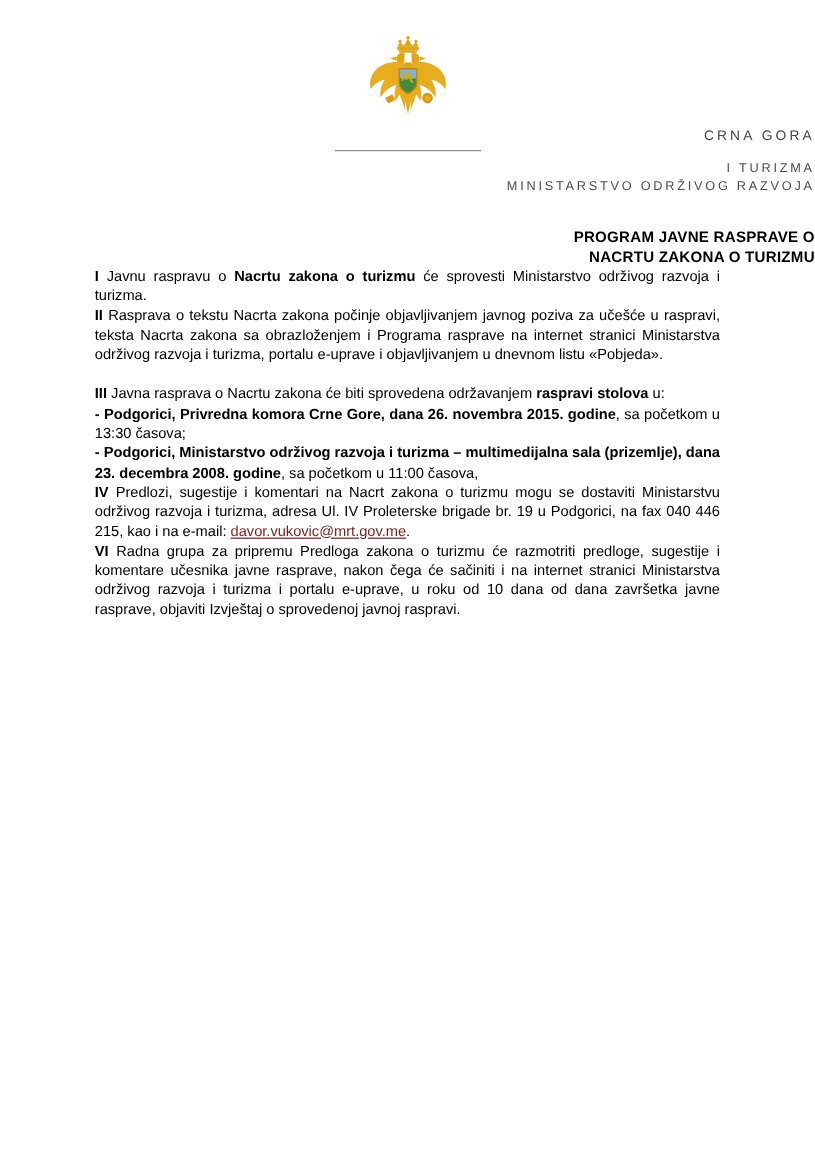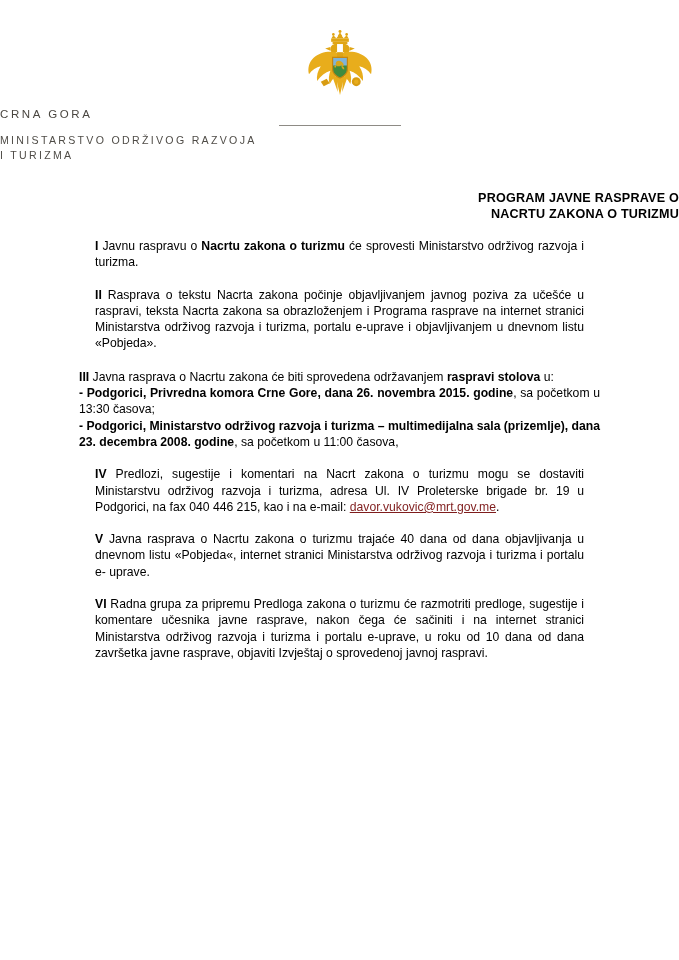--- a/index.html
+++ b/index.html
@@ -19,21 +19,21 @@
   .page {
     width: 679px;
     height: 960px;
     position: relative;
     box-sizing: border-box;
   }
 
   
   .header {
     padding-top: 30px;
-    text-align: left;
+    text-align: right;
   }
   .emblem {
     width: 74px;
     height: 68px;
     margin: 0 auto;
     display: block;
   }
   .country-name {
     margin-top: 10px;
     font-size: 11.5px;
@@ -67,21 +67,21 @@
   
   .content {
     margin: 0 auto;
     width: 521px;
     padding-left: 0;
   }
   p.para {
     text-align: justify;
     font-size: 12.2px;
     line-height: 16.3px;
-    margin: 16px;
+    margin: 0;
   }
   .gap-md { margin-top: 17px; }
   .list-block p.para { margin: 0; }
   b { font-weight: bold; }
   a.email {
     color: #7f1d1d;
     text-decoration: underline;
   }
   .first-line-top { margin-top: 25px; }
 </style>
@@ -138,22 +138,22 @@
         <g fill="#d8a61a">
           <path d="M45 43 c2 -2 5 -2 7 0 c2 1 3 3 3 5 l-2 1 l-1 -2 l-2 2 l-4 0 l-2 -3 z"></path>
           <path d="M44 47 l-2 3 l2 1 l1 -2 z"></path>
           <path d="M52 48 l3 2 l1 3 l-2 0 l-2 -3 z"></path>
         </g>
       </g>
     </svg>
 
     <div class="country-name">CRNA GORA</div>
     <div class="header-rule"></div>
+    <div class="ministry-line">I TURIZMA</div>
     <div class="ministry-line">MINISTARSTVO ODRŽIVOG RAZVOJA</div>
-    <div class="ministry-line">I TURIZMA</div>
   </div>
 
   <div class="doc-title">
     <div>PROGRAM JAVNE RASPRAVE O</div>
     <div>NACRTU ZAKONA O TURIZMU</div>
   </div>
 
   <div class="content">
 
     <p class="para first-line-top"><b>I</b><span> Javnu raspravu o </span><b>Nacrtu zakona o turizmu</b><span> će sprovesti Ministarstvo održivog razvoja i turizma.</span></p>
@@ -166,18 +166,17 @@
       <p class="para"><b>- Podgorici, Privredna komora Crne Gore, dana 26. novembra 2015. godine</b><span>, sa početkom u 13:30 časova;</span></p>
 
 
 
       <p class="para"><b>- Podgorici, Ministarstvo održivog razvoja i turizma – multimedijalna sala (prizemlje), dana 23. decembra 2008. godine</b><span>, sa početkom u 11:00 časova,</span></p>
     </div>
 
 
     <p class="para gap-md"><b>IV</b><span> Predlozi, sugestije i komentari na Nacrt zakona o turizmu mogu se dostaviti Ministarstvu održivog razvoja i turizma, adresa Ul. IV Proleterske brigade br. 19 u Podgorici, na  fax 040 446 215, kao i na e-mail: </span><a class="email" href="#">davor.vukovic@mrt.gov.me</a><span>.</span></p>
 
-    <p class="para gap-md"><b>V</b><span> Javna rasprava o Nacrtu zakona o turizmu trajaće 40 dana od dana objavljivanja u dnevnom listu «Pobjeda«, internet stranici Ministarstva održivog razvoja i turizma i portalu e- uprave.</span></p>
 
     <p class="para gap-md"><b>VI</b><span> Radna grupa za pripremu Predloga zakona o turizmu će razmotriti predloge, sugestije i komentare učesnika javne rasprave, nakon čega će sačiniti i na internet stranici Ministarstva održivog razvoja i turizma i portalu e-uprave, u roku od 10 dana od dana završetka javne rasprave, objaviti Izvještaj o sprovedenoj javnoj raspravi.</span></p>
 
   </div>
 </div>
 
 </body></html>

